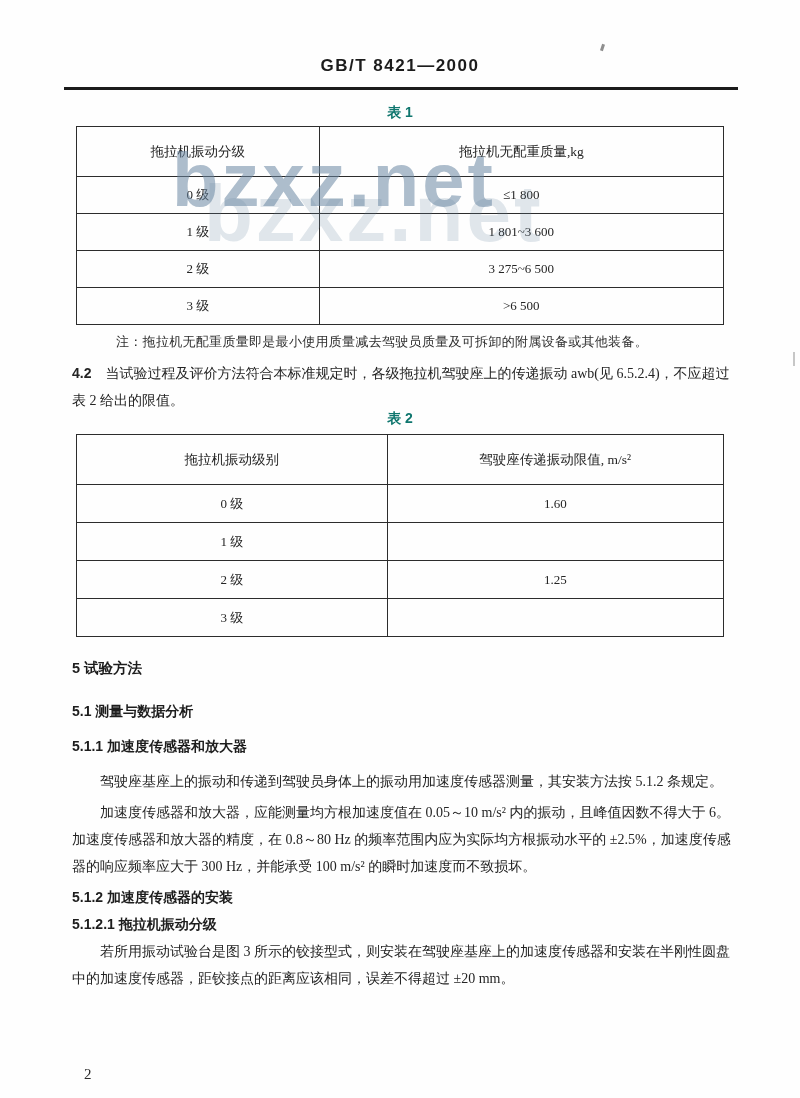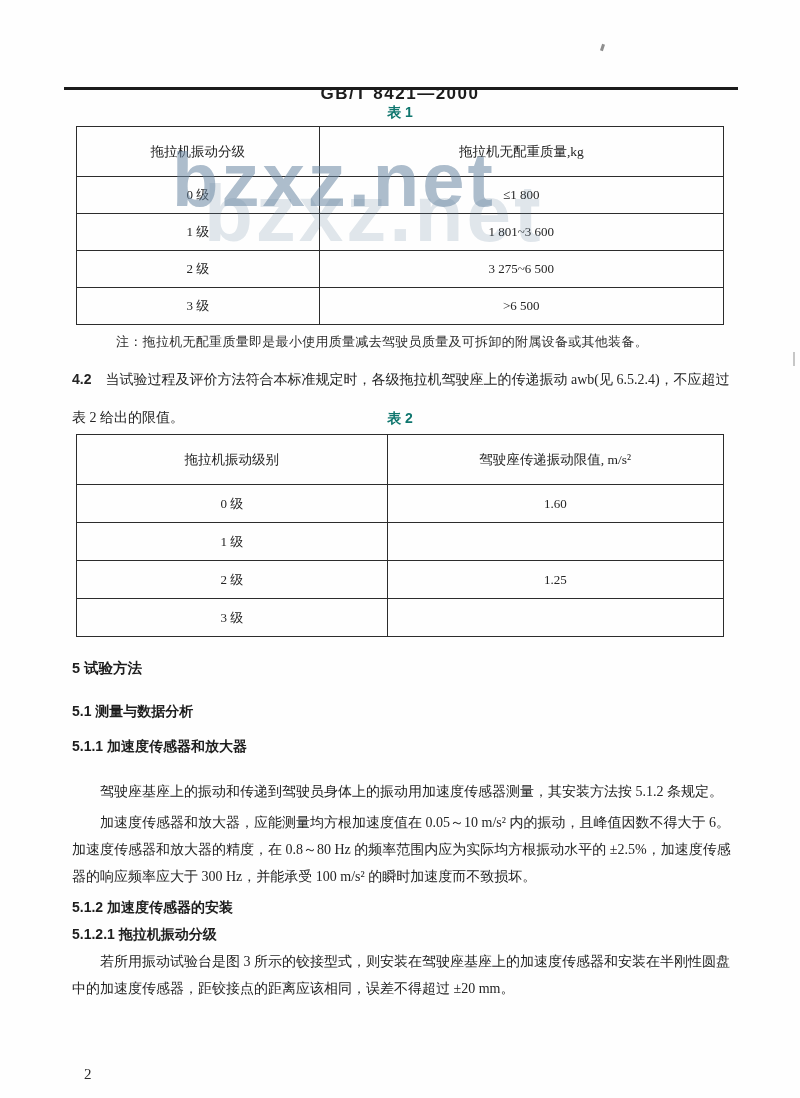--- a/index.html
+++ b/index.html
@@ -11,21 +11,21 @@
     color:#222;
     position:relative;
     overflow:hidden;
   }
   .page { position:absolute; inset:0; background:#fefefe; }
 
   .header-title {
     position:absolute; top:56px; left:0; width:100%;
     text-align:center;
     font-family:"Liberation Sans","DejaVu Sans",sans-serif;
-    font-weight:700; font-size:17px; letter-spacing:1.5px; color:#1c1c1c;margin-top:28px;
+    font-weight:700; font-size:17px; letter-spacing:1.5px; color:#1c1c1c;
   }
   .header-rule {
     position:absolute; top:87px; left:64px; width:674px; height:3px;
     background:#1b1b1b;
   }
 
   .caption {
     position:absolute; left:0; width:100%; text-align:center;
     font-family:"Liberation Sans","DejaVu Sans",sans-serif;
     font-weight:700; font-size:14px; color:#0f766e;
@@ -50,38 +50,38 @@
   .t1 .c1 { width:37.5%; }
   .t2 .c1 { width:48%; }
 
   .note {
     position:absolute; top:333px; left:116px; width:624px;
     font-size:13px; color:#2e2e2e; letter-spacing:0.3px;
   }
 
   .clause {
     position:absolute; top:360px; left:72px; width:664px;
-    font-size:14px; line-height:38px; color:#242424;
+    font-size:14px; line-height:27px; color:#242424;
   }
   .clause-num {
     font-family:"Liberation Sans","DejaVu Sans",sans-serif;
     font-weight:700; margin-right:14px;
   }
 
   .sec5 {
     position:absolute; top:655px; left:72px; width:664px;
     font-size:14px; line-height:27px; color:#242424;
   }
   .sec5 .h {
     font-family:"Liberation Sans","DejaVu Sans",sans-serif;
     font-weight:700; color:#1d1d1d;
   }
   .h5   { margin-bottom:16px; font-size:14.5px; }
   .h51  { margin-bottom:8px; }
-  .h511 { margin-bottom:18px; }
+  .h511 { margin-bottom:8px; }
   .h512, .h5121 { margin-bottom:0; }
   .sec5 p { text-indent:2em; margin-bottom:4px; }
 
   .watermark {
     position:absolute;
     font-family:"Liberation Sans","DejaVu Sans",sans-serif;
     font-weight:700; pointer-events:none; z-index:5;
     letter-spacing:3px; white-space:nowrap;
   }
   .wm-main { top:136px; left:172px; font-size:76px; color:rgba(106,134,162,0.55); }

